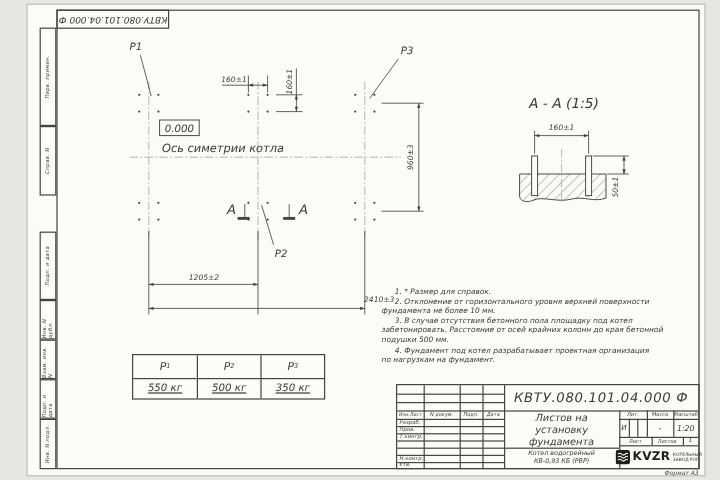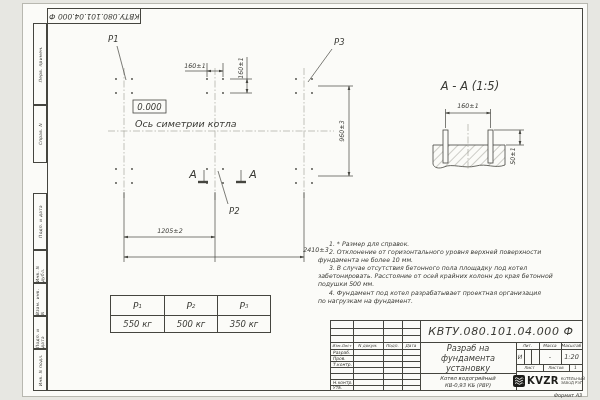--- a/index.html
+++ b/index.html
@@ -18,21 +18,21 @@
     font-size:4.3px;font-style:italic;color:#3a3a35;letter-spacing:.3px;}
   .note-line{font-size:6.2px;line-height:8.1px;font-style:italic;color:#3a3a35;}
   .note-num{text-indent:11px;}
   .ltable{position:absolute;left:110px;top:295px;width:161px;height:38px;
     border:1px solid #45453f;box-sizing:border-box;display:grid;
     grid-template-columns:1fr 1fr 1fr;grid-template-rows:19px 17px;}
   .ltable div{border-left:1px solid #45453f;border-top:1px solid #45453f;
     display:flex;align-items:center;justify-content:center;font-style:italic;color:#3a3a35;}
   .ltable div:nth-child(1),.ltable div:nth-child(2),.ltable div:nth-child(3){border-top:none;font-size:9px;}
   .ltable div:nth-child(3n+1){border-left:none;}
-  .ltable div:nth-child(n+4){font-size:8.5px;}
+  .ltable div:nth-child(n+4){font-size:8.5px;text-decoration:underline;}
   .ltable sub{font-size:5.5px;}
 </style>
 </head>
 <body>
 
 <div class="abs" style="left:22px;top:3px;width:566px;height:394px;background:#fbfbf8;border:1px solid #b8b8b0;box-sizing:border-box;"></div>
 
 <div class="abs" style="left:47px;top:8px;width:536px;height:383px;border:1px solid #45453f;box-sizing:border-box;"></div>
 
 <div class="marginbox" style="left:33px;top:23px;width:14px;height:82px;">
@@ -238,23 +238,23 @@
   <div class="cell" style="left:52px;top:21px;width:19px;height:7px;font-size:4.2px;">Подп.</div>
   <div class="cell" style="left:71px;top:21px;width:18px;height:7px;font-size:4.2px;">Дата</div>
 
   <div class="cell lft" style="left:0;top:28px;width:22px;height:6px;font-size:4.4px;">Разраб.</div>
   <div class="cell lft" style="left:0;top:34px;width:22px;height:6px;font-size:4.4px;">Пров.</div>
   <div class="cell lft" style="left:0;top:40px;width:22px;height:6px;font-size:4.4px;">Т.контр.</div>
   <div class="cell lft" style="left:0;top:58px;width:22px;height:6px;font-size:4.4px;">Н.контр.</div>
   <div class="cell lft" style="left:0;top:64px;width:22px;height:5px;font-size:4.4px;">Утв.</div>
 
   <div class="abs" style="left:89px;top:22px;width:96px;height:30px;text-align:center;">
-    <div class="t" style="font-size:8.2px;line-height:10px;">Разраб на</div>
+    <div class="t" style="font-size:8.2px;line-height:10px;">Листов на</div>
+    <div class="t" style="font-size:8.2px;line-height:10px;">установку</div>
     <div class="t" style="font-size:8.2px;line-height:10px;">фундамента</div>
-    <div class="t" style="font-size:8.2px;line-height:10px;">установку</div>
   </div>
 
   <div class="abs" style="left:89px;top:54px;width:96px;height:15px;text-align:center;">
     <div class="t" style="font-size:5.3px;line-height:6.5px;">Котел водогрейный</div>
     <div class="t" style="font-size:5.3px;line-height:6.5px;">КВ-0,93 КБ (РВР)</div>
   </div>
 
   <div class="cell" style="left:185px;top:21px;width:23px;height:7px;font-size:4.2px;">Лит.</div>
   <div class="cell" style="left:208px;top:21px;width:22px;height:7px;font-size:4.2px;">Масса</div>
   <div class="cell" style="left:230px;top:21px;width:21px;height:7px;font-size:4.2px;">Масштаб</div>

